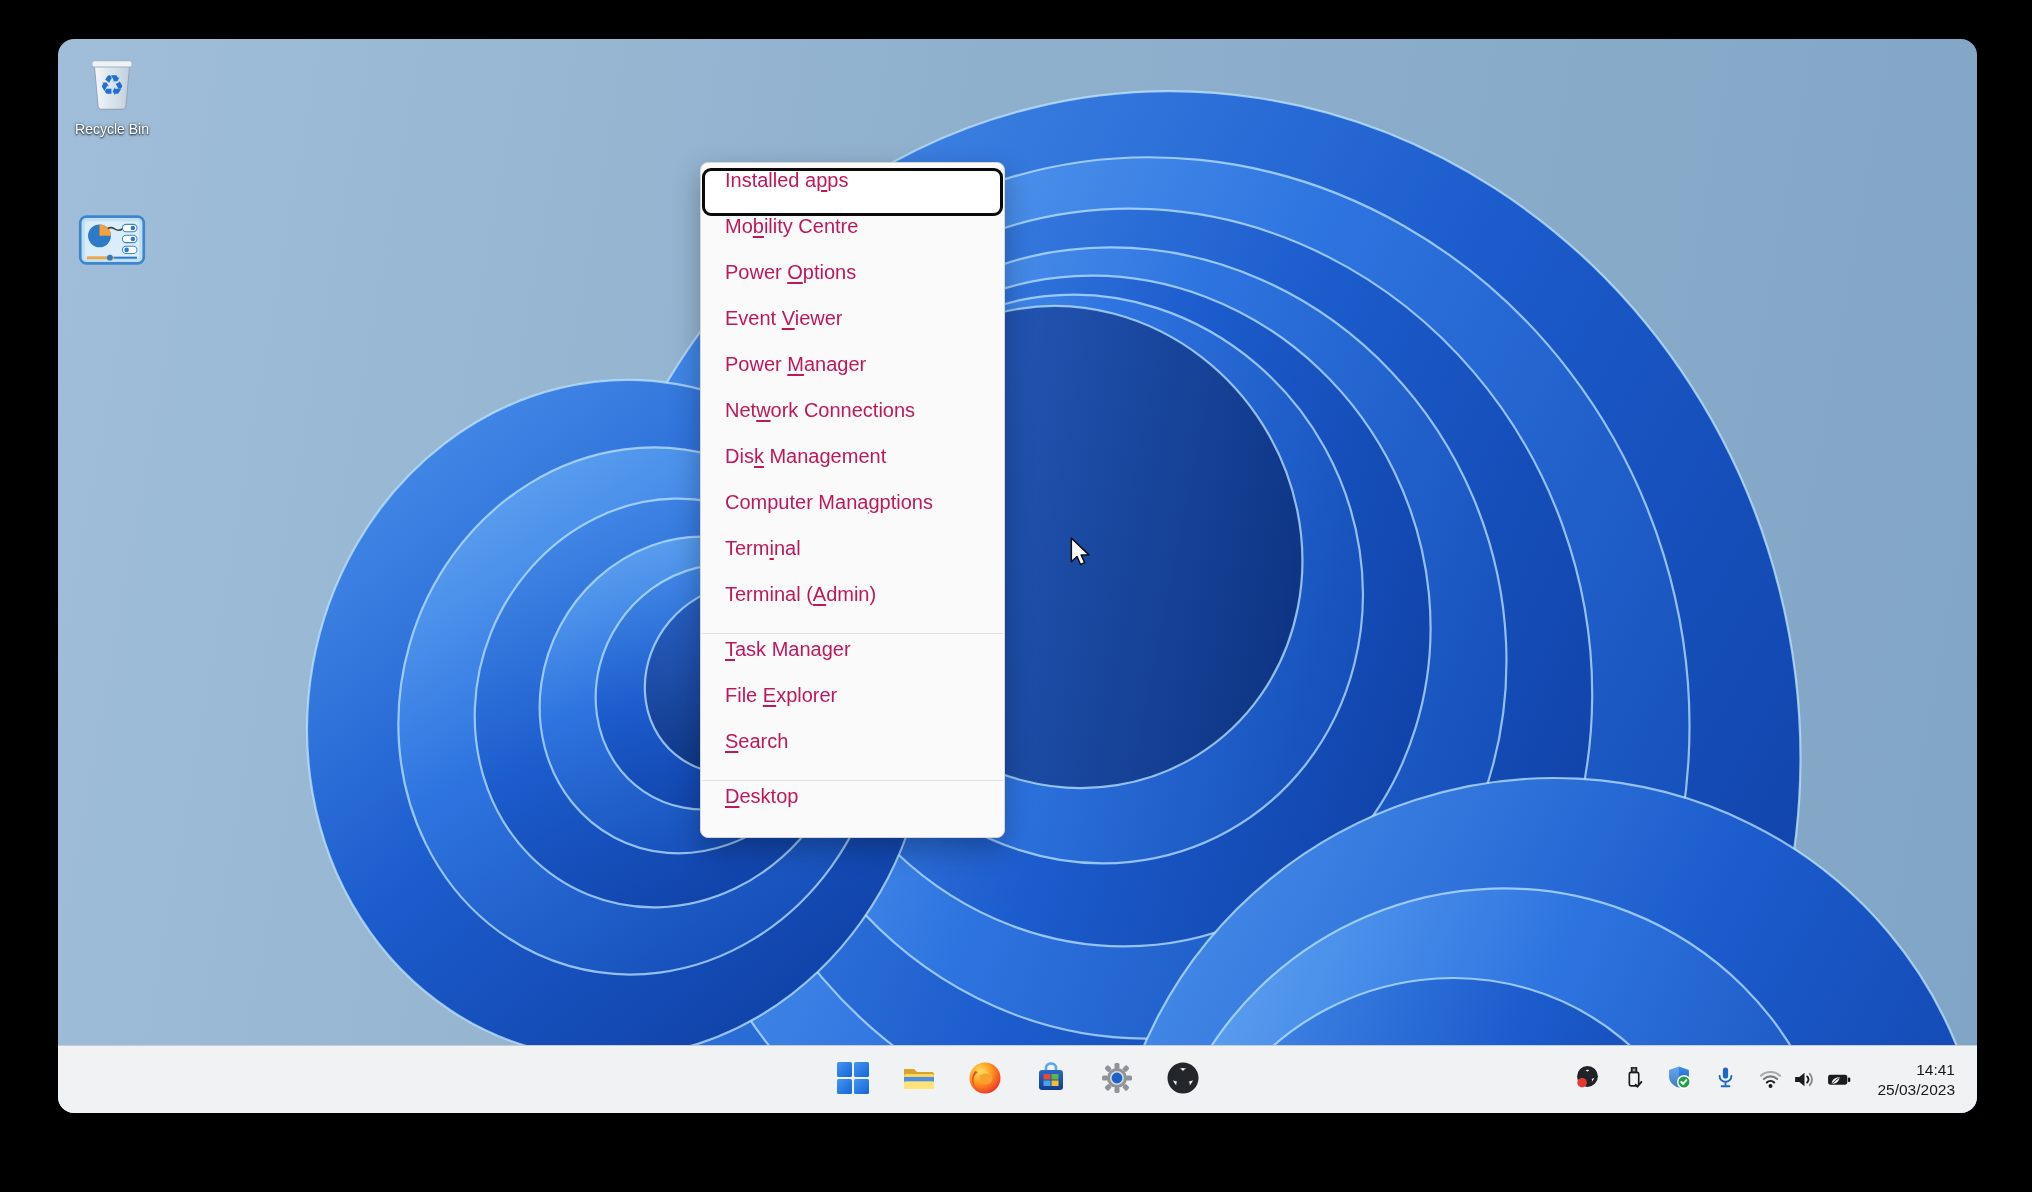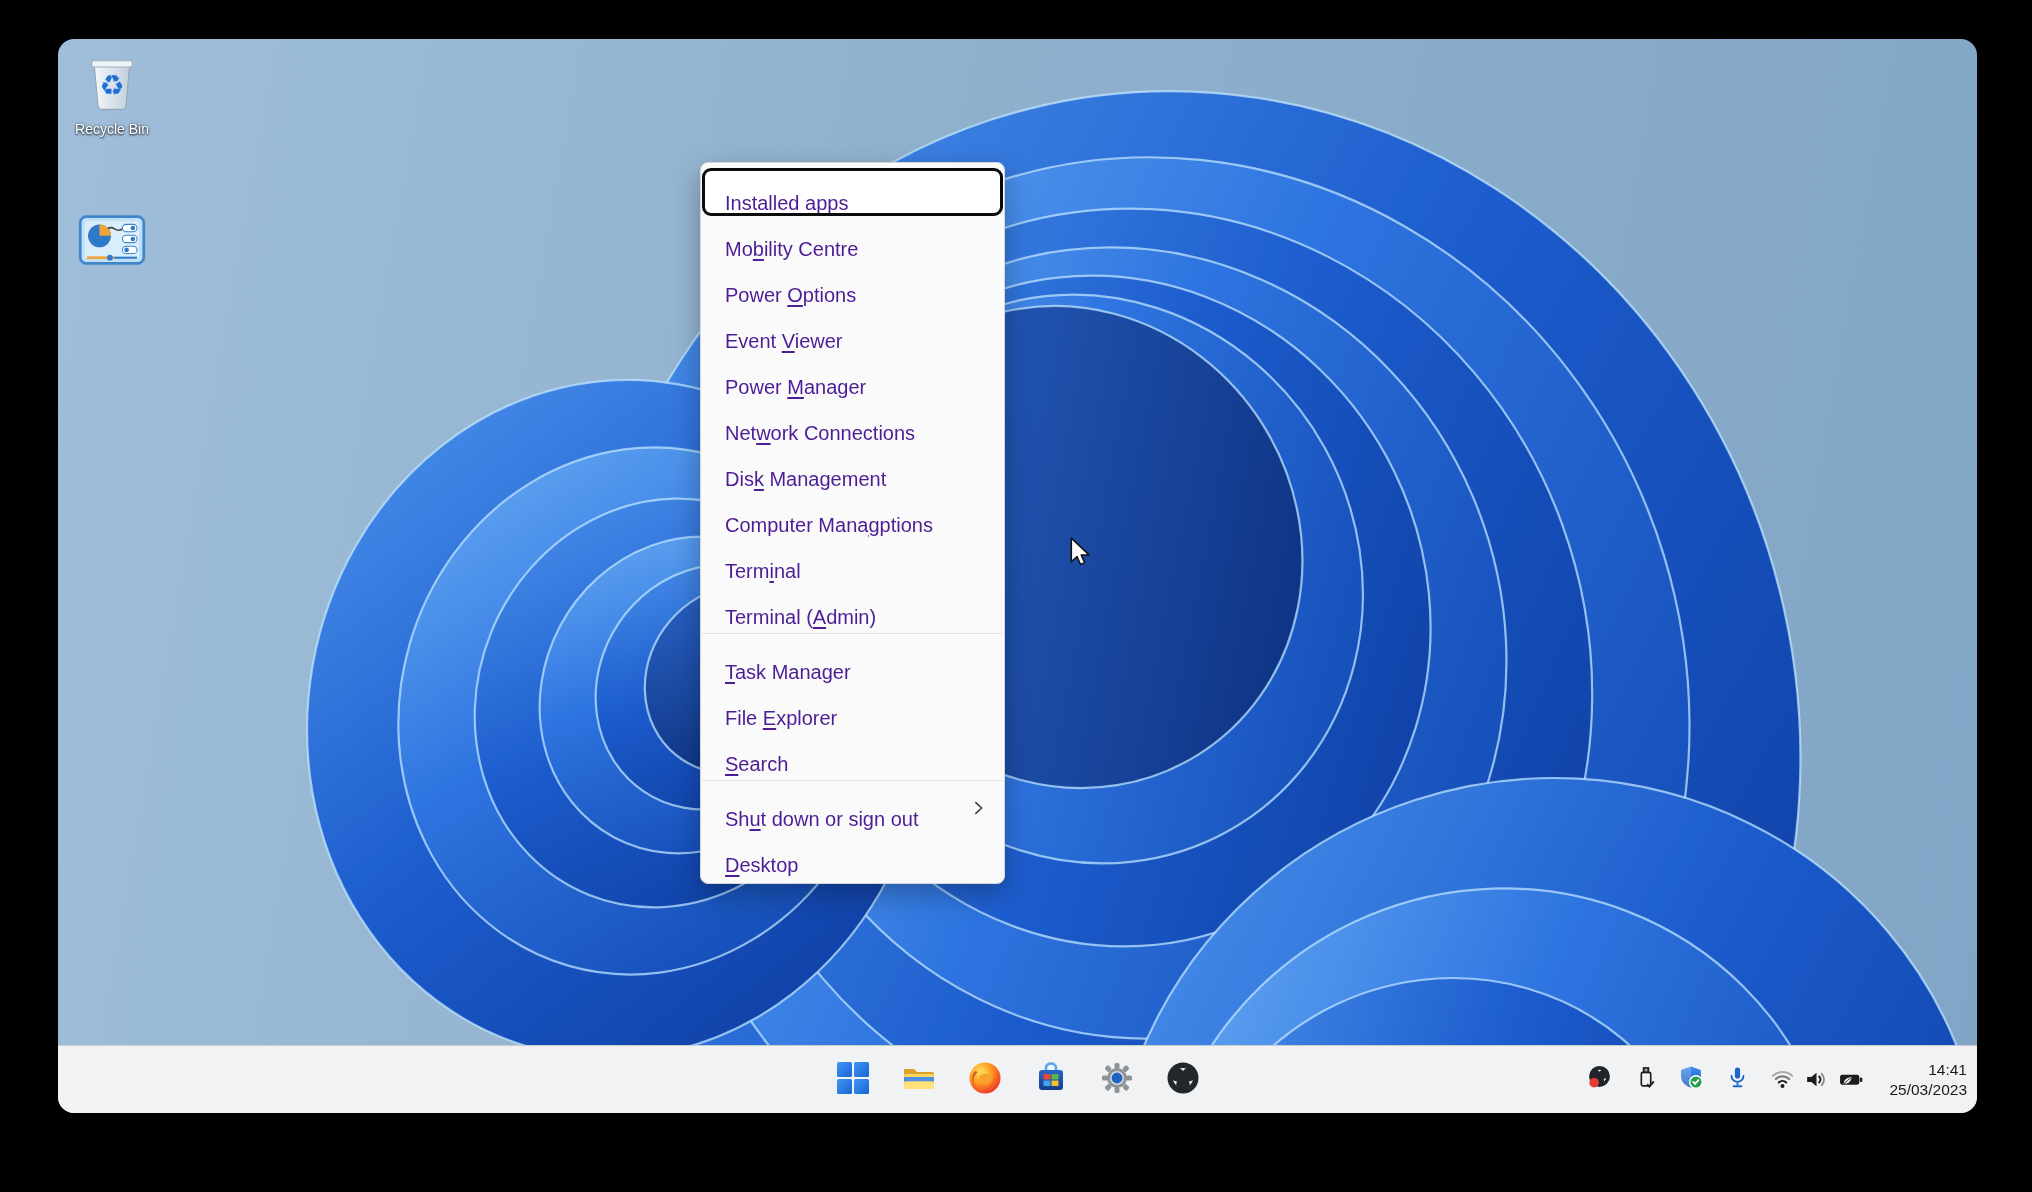--- a/index.html
+++ b/index.html
@@ -23,42 +23,42 @@
   }
 
   
   .winx-menu {
     position:absolute; left:642px; top:123px; width:305px;
     background:#fafafa; border:1px solid #d6d6d6; border-radius:8px;
     box-shadow: 0 10px 28px rgba(0,0,0,.28);
     padding:6px 0; z-index:20;
   }
   .menu-item {
-    position:relative; height:46px; display:flex; align-items:flex-end;
-    padding-left:22px; padding-right:14px; font-size:20px; color:#4c1d95;
+    position:relative; height:46px; display:flex; align-items:flex-start;
+    padding-left:22px; padding-right:14px; font-size:20px; color:#be185d;
     border-radius:6px; margin:0 2px;
   }
   .menu-item.focused { outline:3px solid #0b0b0b; outline-offset:-2px; background:#fff; border-radius:8px; }
   .menu-item .accel { text-decoration:underline; text-underline-offset:3px; text-decoration-thickness:1.5px; }
   .menu-sep { height:1px; background:#e1e1e1; margin:4px 1px; }
   .submenu-chevron { position:absolute; right:16px; top:50%; transform:translateY(-50%); display:flex; }
 
   
   .taskbar {
     position:absolute; left:0; right:0; bottom:0; height:68px;
     background:#f1f2f4; border-top:1px solid rgba(90,90,90,.25); z-index:30;
   }
   .tb-apps {
     position:absolute; left:50%; top:0; transform:translateX(-50%);
     height:100%; display:flex; align-items:center; gap:24px;
   }
   .tb-btn { width:42px; height:46px; display:flex; align-items:center; justify-content:center; border-radius:6px; }
   .tray {
     position:absolute; right:0; top:0; height:100%;
-    display:flex; align-items:center; padding-right:10px;
+    display:flex; align-items:center; padding-right:22px;
   }
   .tray-icons { display:flex; align-items:center; gap:20px; }
   .tray-btn { width:26px; height:26px; display:flex; align-items:center; justify-content:center; }
   .quick-settings { display:flex; align-items:center; gap:9px; margin-left:18px; padding:4px 2px; border-radius:6px; }
   .clock { margin-left:22px; text-align:right; font-size:15.5px; line-height:20px; color:#1a1a1a; }
 
   .cursor { position:absolute; z-index:50; pointer-events:none; }
 </style>
 </head>
 <body>
@@ -172,28 +172,20 @@
       <div class="menu-item">
         <span><span></span><span class="accel">T</span><span>ask Manager</span></span>
       </div>
       <div class="menu-item">
         <span><span>File </span><span class="accel">E</span><span>xplorer</span></span>
       </div>
       <div class="menu-item">
         <span><span></span><span class="accel">S</span><span>earch</span></span>
       </div>
       <div class="menu-sep"></div>
-      <div class="menu-item">
-        <span><span>Sh</span><span class="accel">u</span><span>t down or sign out</span></span>
-        <span class="submenu-chevron">
-          <svg width="15" height="15" viewBox="0 0 14 14" fill="none">
-            <path d="M4.5 2 L10 7 L4.5 12" stroke="#3c3c3c" stroke-width="1.5" stroke-linecap="round" stroke-linejoin="round"></path>
-          </svg>
-        </span>
-      </div>
       <div class="menu-item">
         <span><span></span><span class="accel">D</span><span>esktop</span></span>
       </div>
     </div>
 
   <svg class="cursor" style="left:1010px; top:498px;" width="24" height="30" viewBox="0 0 18 26">
     <path d="M1.5 1 L1.5 21.5 L6.4 16.9 L9.5 23.8 L13 22.2 L10 15.5 L16.8 15.5 Z" fill="#ffffff" stroke="#111111" stroke-width="1.3" stroke-linejoin="round"></path>
   </svg>
 
   <div class="taskbar">

